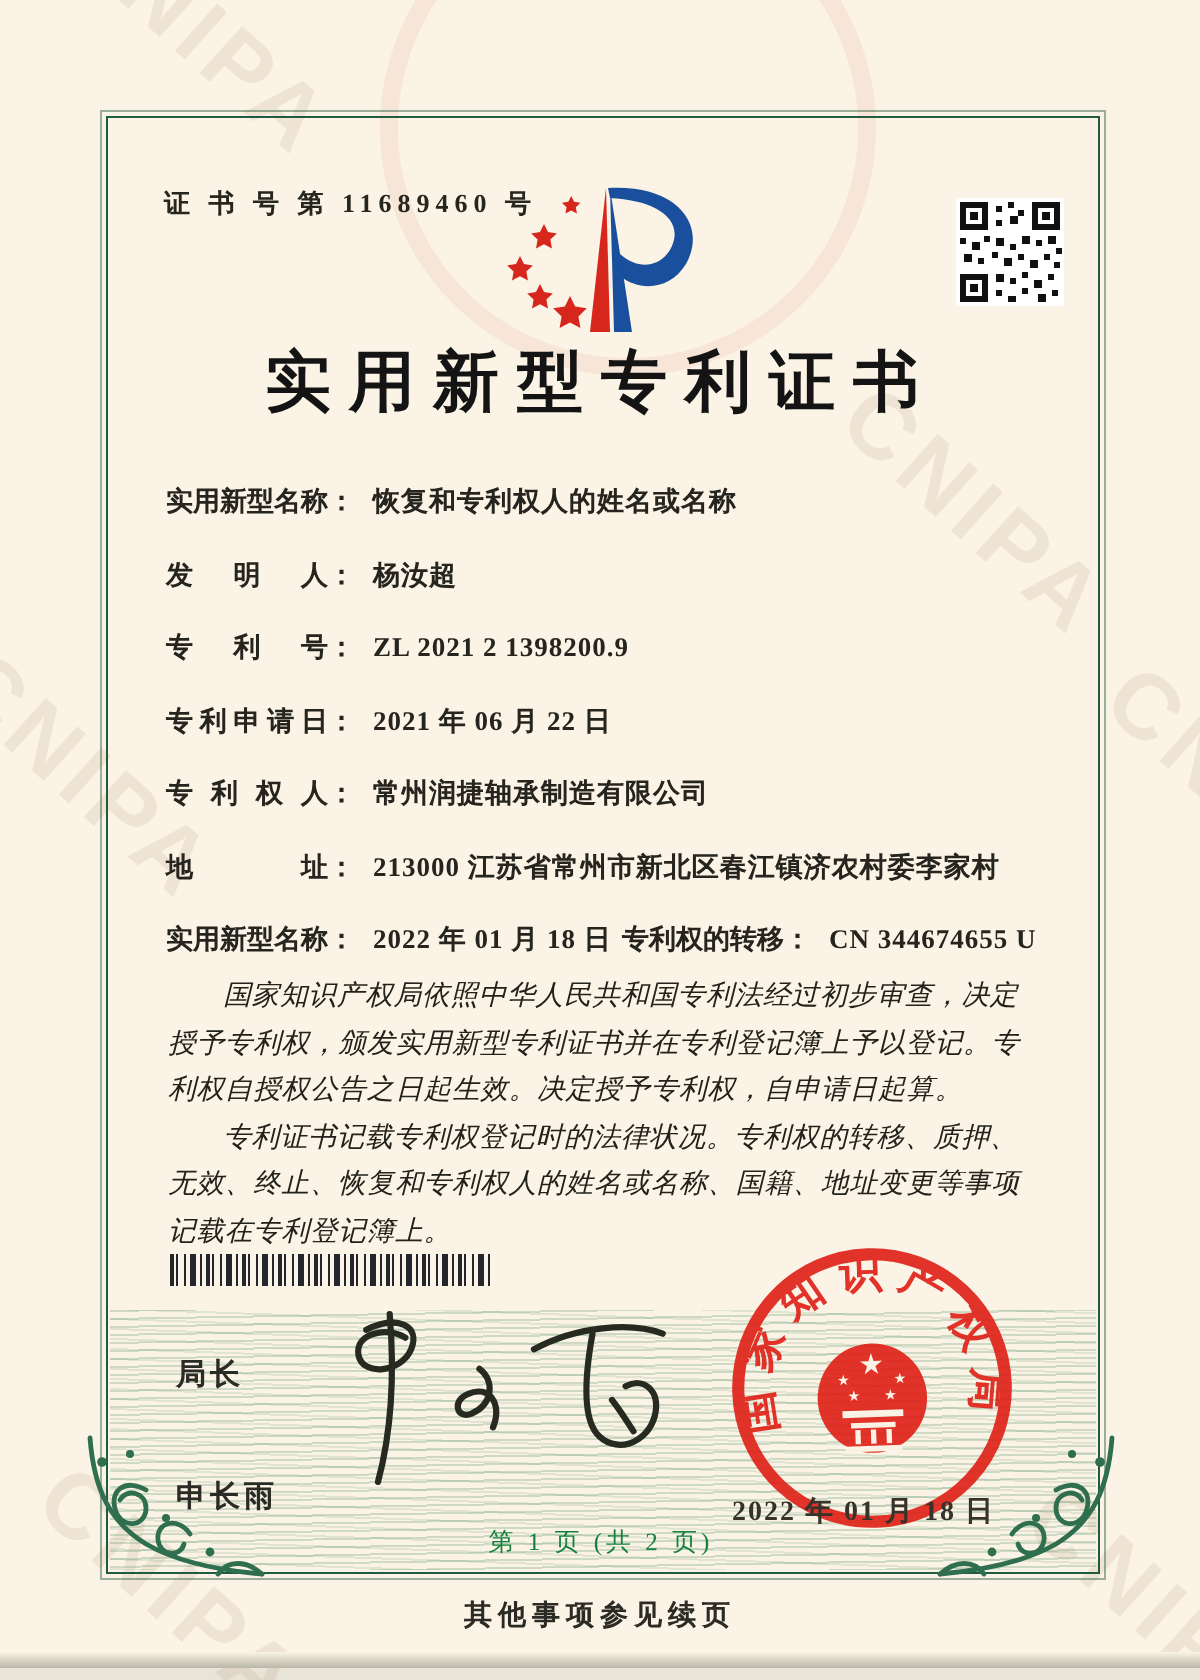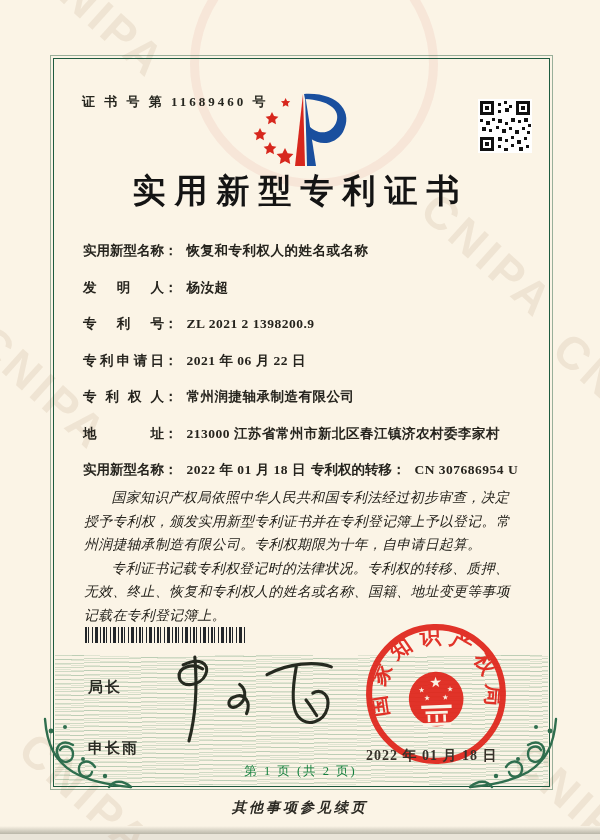--- a/index.html
+++ b/index.html
@@ -56,21 +56,21 @@
   .signer.t2{top:739px;}
   .sig{position:absolute;left:150px;top:650px;}
   
   .seal{position:absolute;left:360px;top:618px;opacity:0.93;transform:rotate(-2deg);}
   .seal-date{position:absolute;left:366px;top:747px;font-size:14px;font-weight:bold;
       color:#37322a;letter-spacing:1px;z-index:5;}
   
   .page-info{position:absolute;left:50px;top:763px;width:501px;text-align:center;
       font-size:12.5px;color:#15803d;letter-spacing:2px;}
   .continuation{position:absolute;left:0;top:799px;width:600px;text-align:center;
-      font-size:14px;font-weight:bold;font-style:italic;color:#2c2a24;letter-spacing:3px;}
+      font-size:14px;font-weight:bold;color:#2c2a24;letter-spacing:3px;}
 </style>
 </head>
 <body>
 
 <div class="page">
 
   <div class="wm" style="left:20px;top:-12px;">CNIPA</div>
   <div class="wm" style="left:-38px;top:360px;">CNIPA</div>
   <div class="wm" style="left:408px;top:228px;">CNIPA</div>
   <div class="wm" style="left:540px;top:368px;">CNIPA</div>
@@ -193,26 +193,26 @@
       <span class="flabel">专利申请日</span><span>：</span><span class="fvalue">2021 年 06 月 22 日</span>
     </div>
     <div class="frow">
       <span class="flabel">专利权人</span><span>：</span><span class="fvalue">常州润捷轴承制造有限公司</span>
     </div>
     <div class="frow">
       <span class="flabel">地址</span><span>：</span><span class="fvalue">213000 江苏省常州市新北区春江镇济农村委李家村</span>
     </div>
     <div class="frow last">
       <span class="flabel">实用新型名称</span><span>：</span><span class="fvalue">2022 年 01 月 18 日</span>
-      <span class="grant-no"><span class="flabel">专利权的转移</span><span>：</span><span class="fvalue">CN 307686954 U</span></span>
+      <span class="grant-no"><span class="flabel">专利权的转移</span><span>：</span><span class="fvalue">CN 344674655 U</span></span>
     </div>
   </div>
 
   <div class="paras">
-    <p>国家知识产权局依照中华人民共和国专利法经过初步审查，决定授予专利权，颁发实用新型专利证书并在专利登记簿上予以登记。常州润捷轴承制造有限公司。专利权期限为十年，自申请日起算。</p>
+    <p>国家知识产权局依照中华人民共和国专利法经过初步审查，决定授予专利权，颁发实用新型专利证书并在专利登记簿上予以登记。专利权自授权公告之日起生效。决定授予专利权，自申请日起算。</p>
     <p>专利证书记载专利权登记时的法律状况。专利权的转移、质押、无效、终止、恢复和专利权人的姓名或名称、国籍、地址变更等事项记载在专利登记簿上。</p>
   </div>
 
   <div class="barcode"></div>
 
   <div class="signer t1">局长</div>
   <div class="signer t2">申长雨</div>
 
   <svg class="sig" width="195" height="100" viewBox="0 0 200 100">
     <g fill="none" stroke="#262a20" stroke-width="3.2" stroke-linecap="round">

